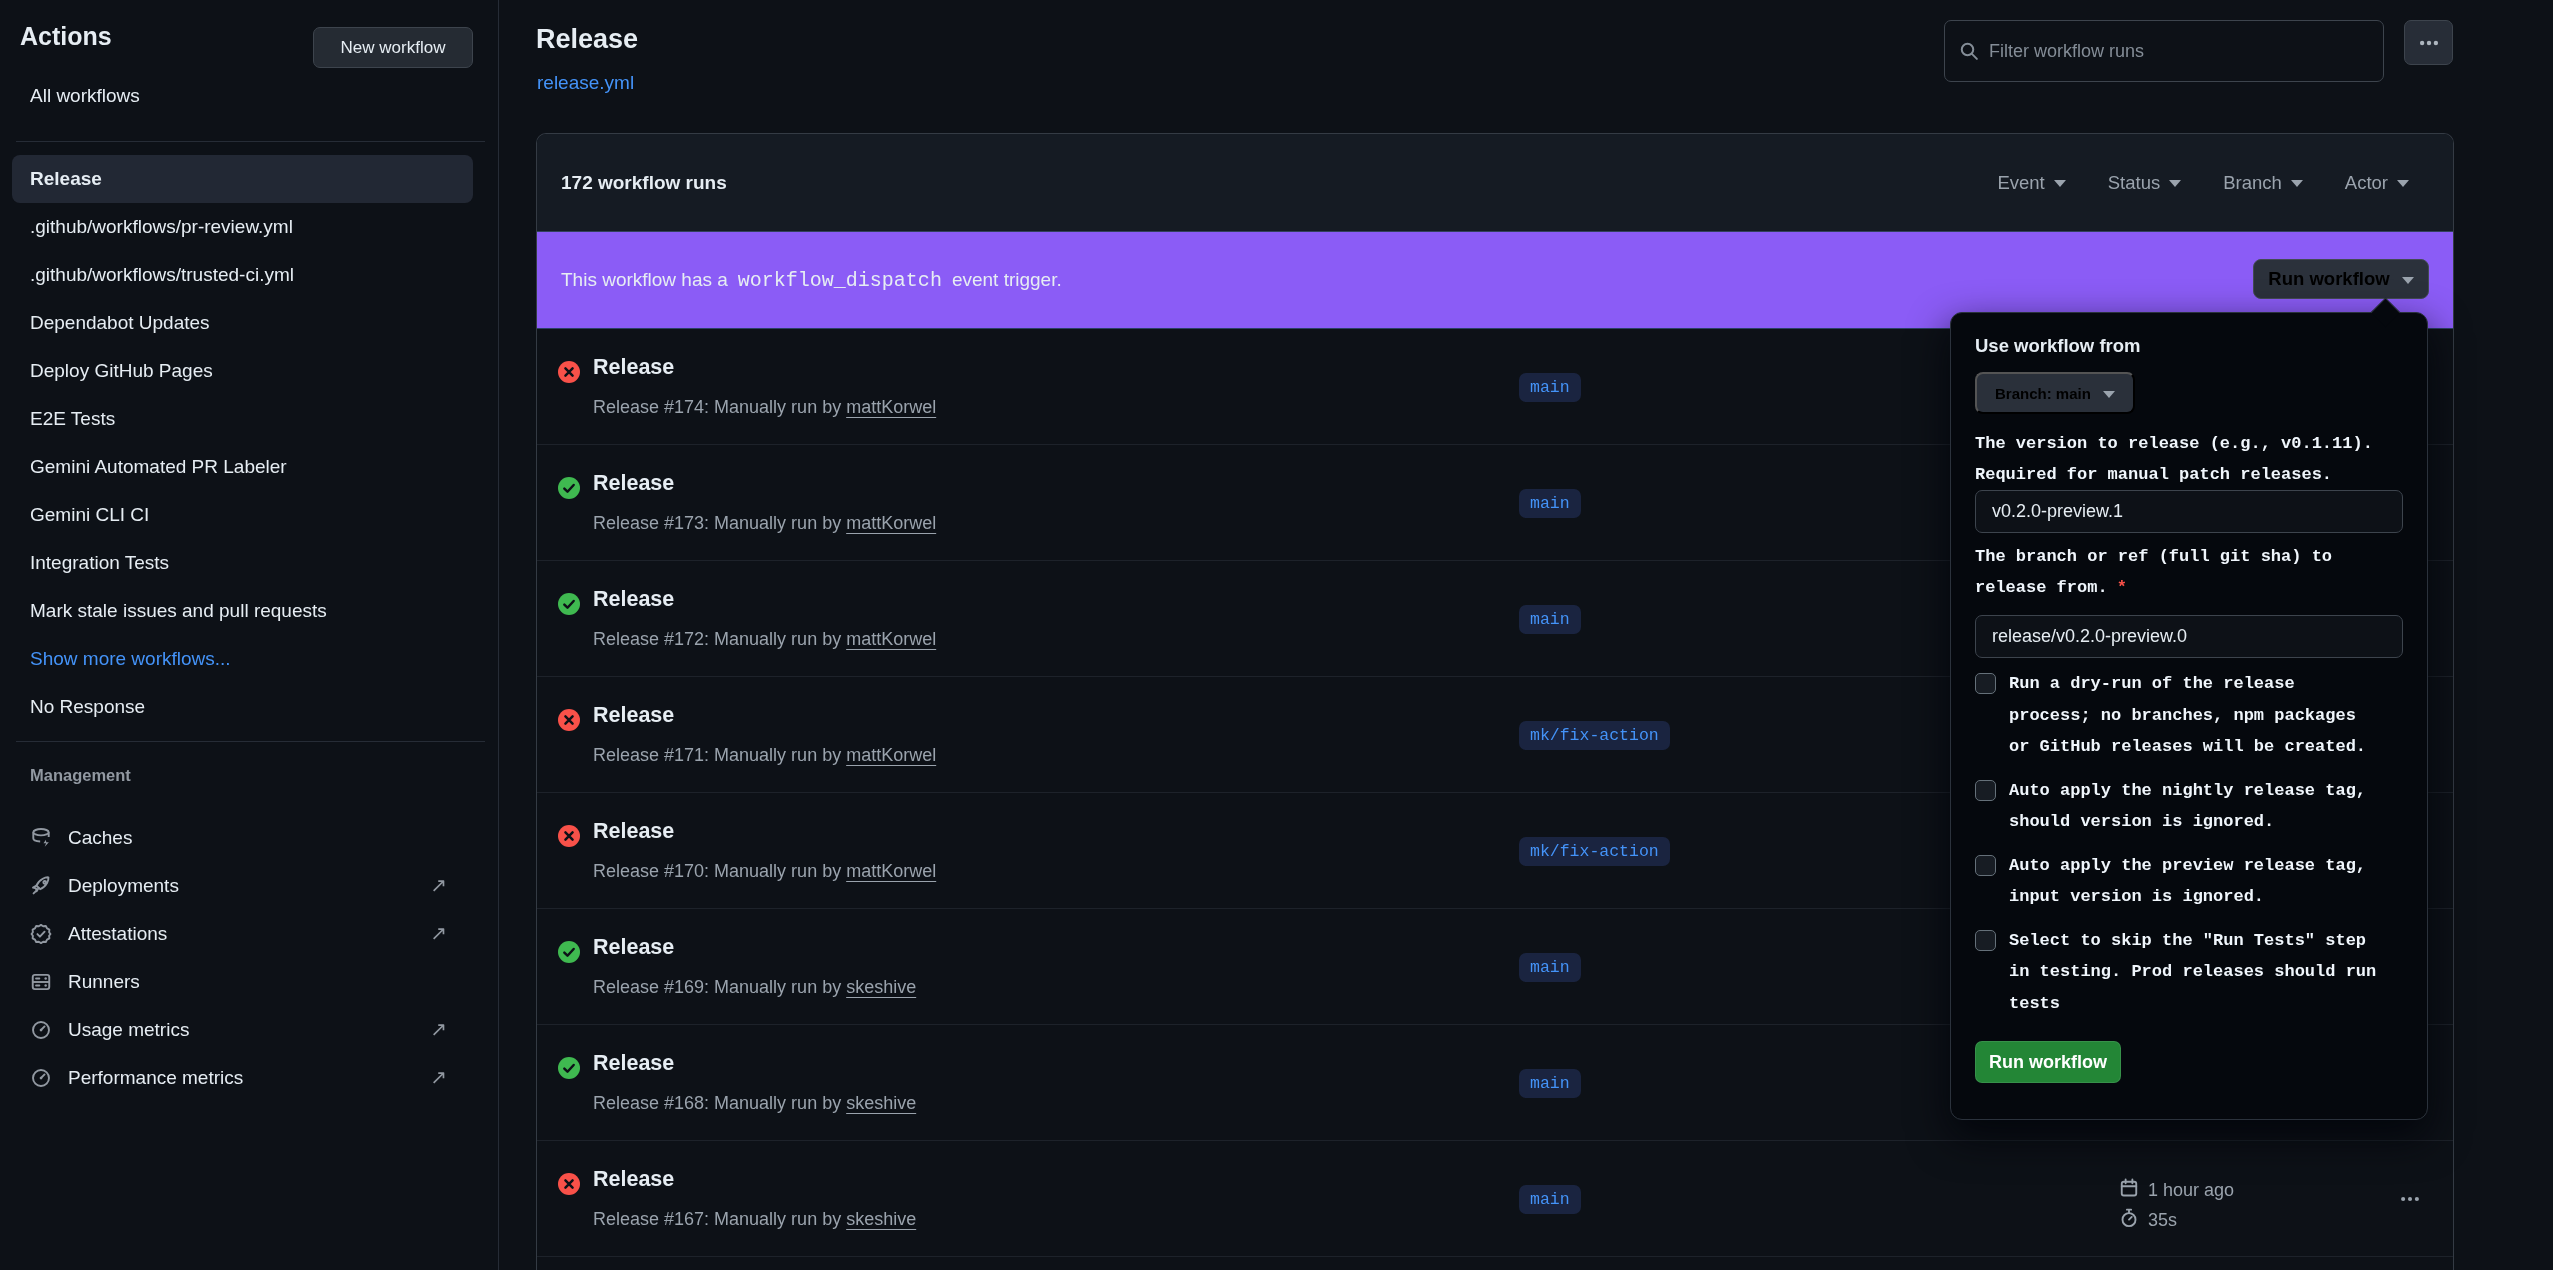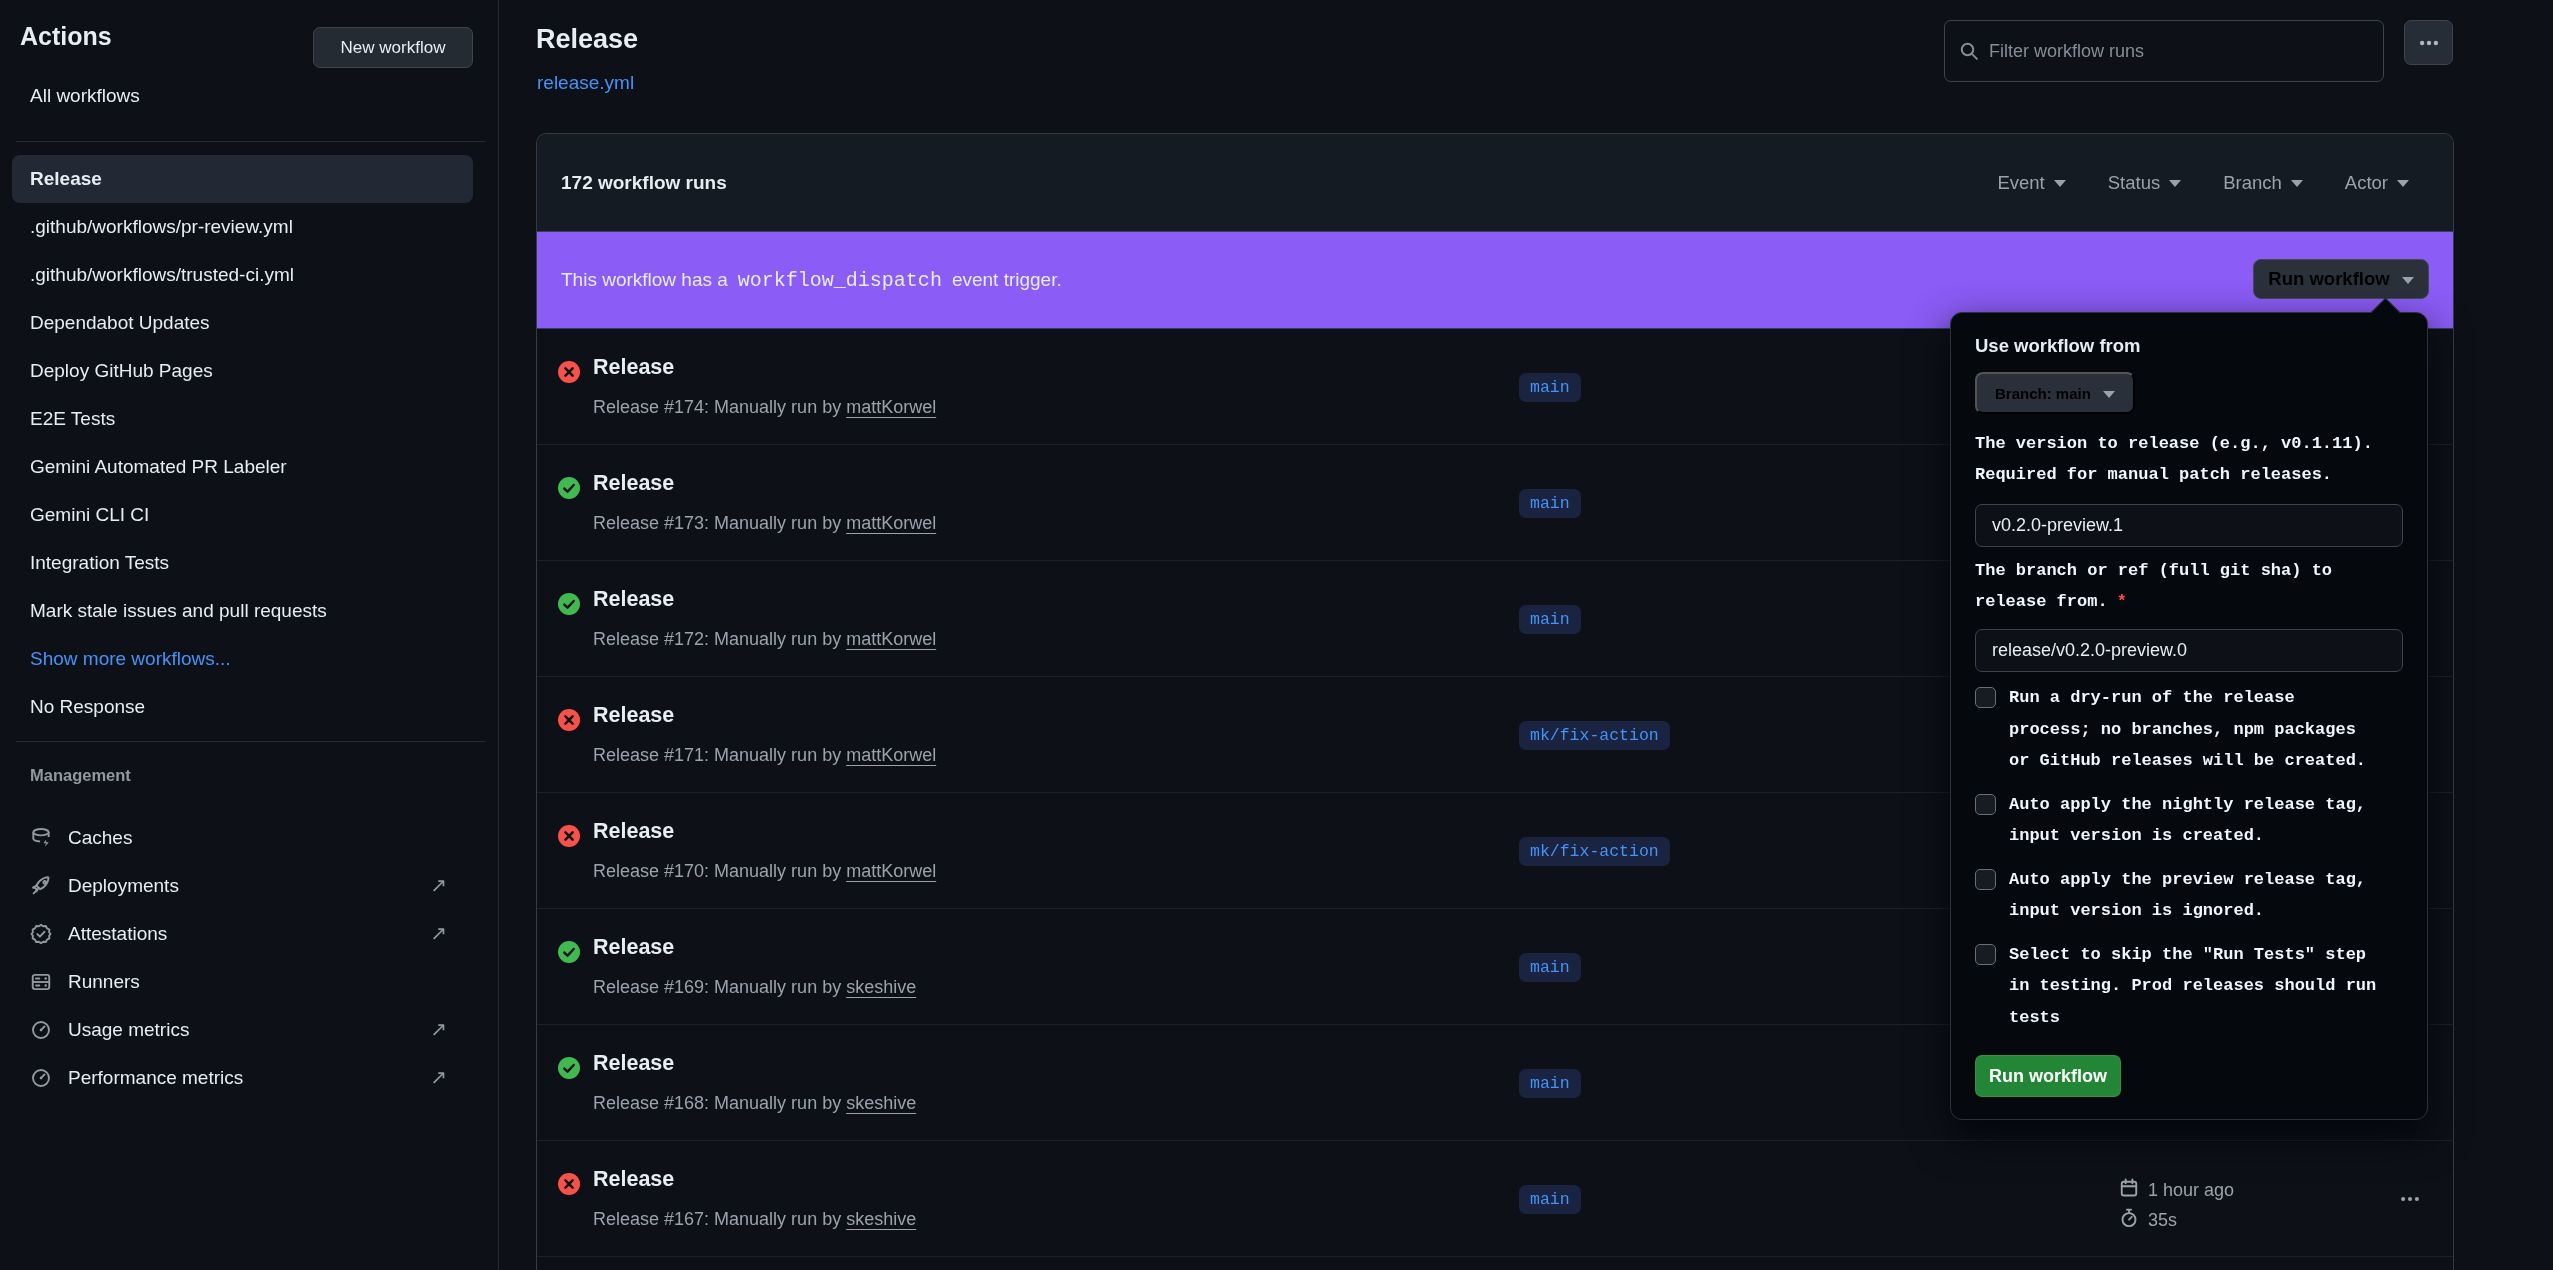--- a/index.html
+++ b/index.html
@@ -95,21 +95,21 @@
     background:#05080d; border-left:1px solid #2b323c; border-top:1px solid #2b323c;
     transform:rotate(45deg); }
   .pop-heading { font-size:18.5px; font-weight:700; }
   .branch-btn { margin-top:15px; height:42px; display:inline-flex; align-items:center; gap:12px;
     padding:0 18px; background:#2a303a; border-radius:8px; font-size:15px; font-weight:600; cursor:pointer; }
   .branch-btn .caret { color:#9aa3ad; }
   .mono-label { font-family:"Liberation Mono","DejaVu Sans Mono",monospace; font-weight:700;
     font-size:17px; line-height:31px; white-space:pre-line; margin-top:14px; color:#f0f6fc; }
   .mono-label.m2 { margin-top:8px; }
   .req { color:#f85149; margin-left:9px; }
-  .pop-input { margin-top:14px; width:100%; height:43px; background:#0d1117;
+  .pop-input { width:100%; height:43px; background:#0d1117;
     border:1px solid #3d444d; border-radius:7px; padding:0 16px; font-size:18px;
     color:#e6edf3; display:block; font-family:"Liberation Sans",sans-serif; outline:none; }
   .pop-input.m2 { margin-top:12px; }
   .cb-row { display:flex; gap:13px; margin-top:12px; }
   .cb-row.first { margin-top:10px; }
   .cb-box { width:21px; height:21px; border:1px solid #657079; background:#171c23;
     border-radius:5px; margin-top:5px; flex:none; cursor:pointer; }
   .cb-label { font-family:"Liberation Mono","DejaVu Sans Mono",monospace; font-weight:700;
     font-size:17px; line-height:31.5px; white-space:pre-line; color:#f0f6fc; }
   .submit-btn { margin-top:22px; width:146px; height:42px; background:#238636;
@@ -393,21 +393,21 @@
   <div id="cb-list">
       <div class="cb-row first">
         <span class="cb-box"></span>
         <span class="cb-label">Run a dry-run of the release
 process; no branches, npm packages
 or GitHub releases will be created.</span>
       </div>
       <div class="cb-row">
         <span class="cb-box"></span>
         <span class="cb-label">Auto apply the nightly release tag,
-input version is created.</span>
+should version is ignored.</span>
       </div>
       <div class="cb-row">
         <span class="cb-box"></span>
         <span class="cb-label">Auto apply the preview release tag,
 input version is ignored.</span>
       </div>
       <div class="cb-row">
         <span class="cb-box"></span>
         <span class="cb-label">Select to skip the "Run Tests" step
 in testing. Prod releases should run

